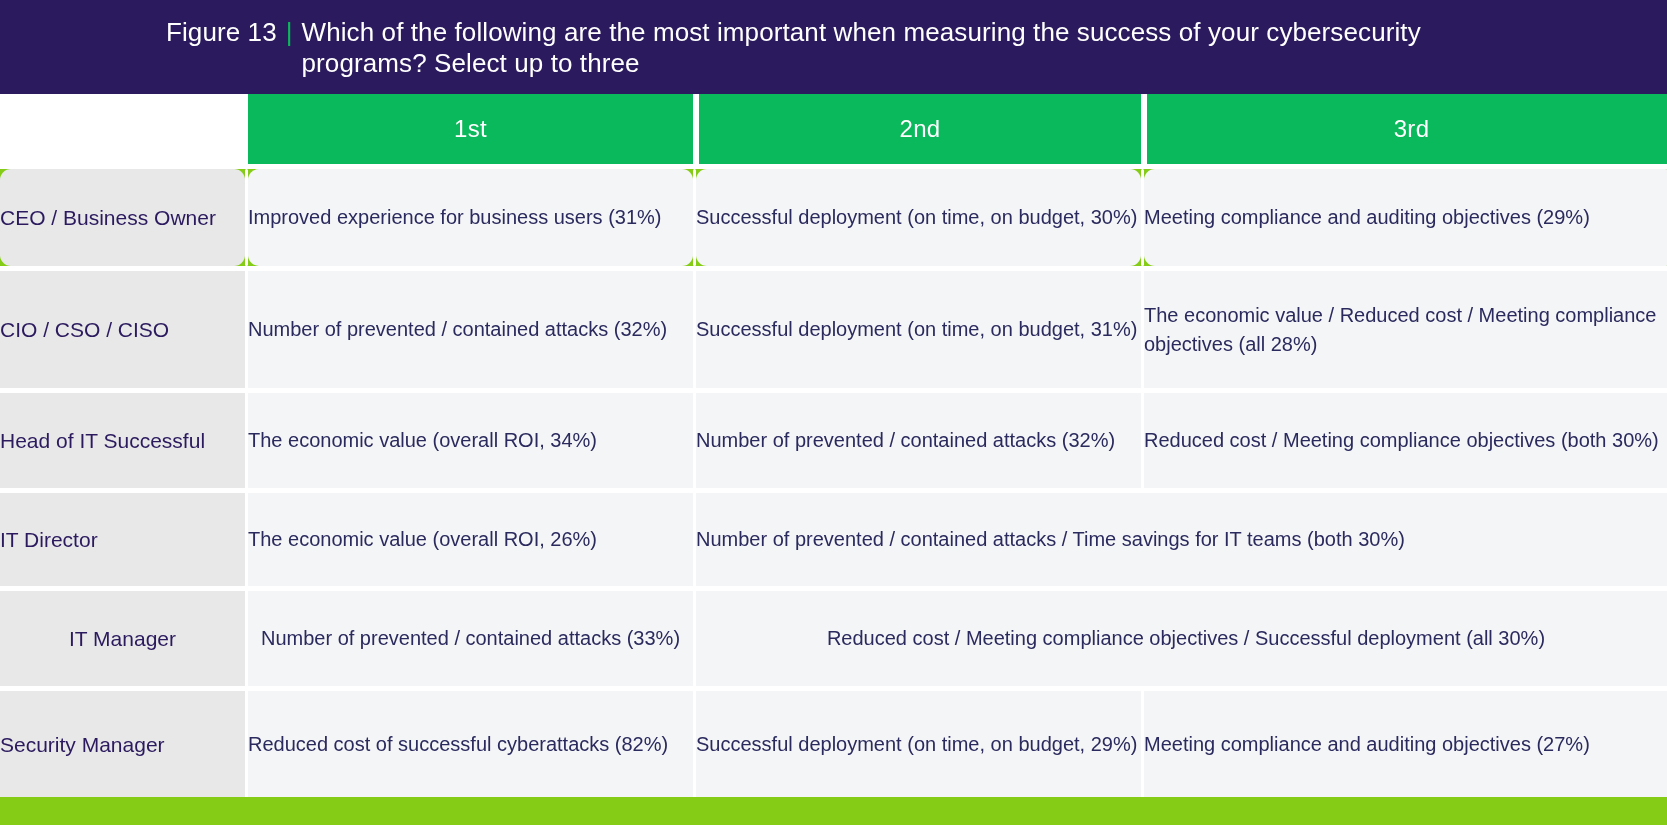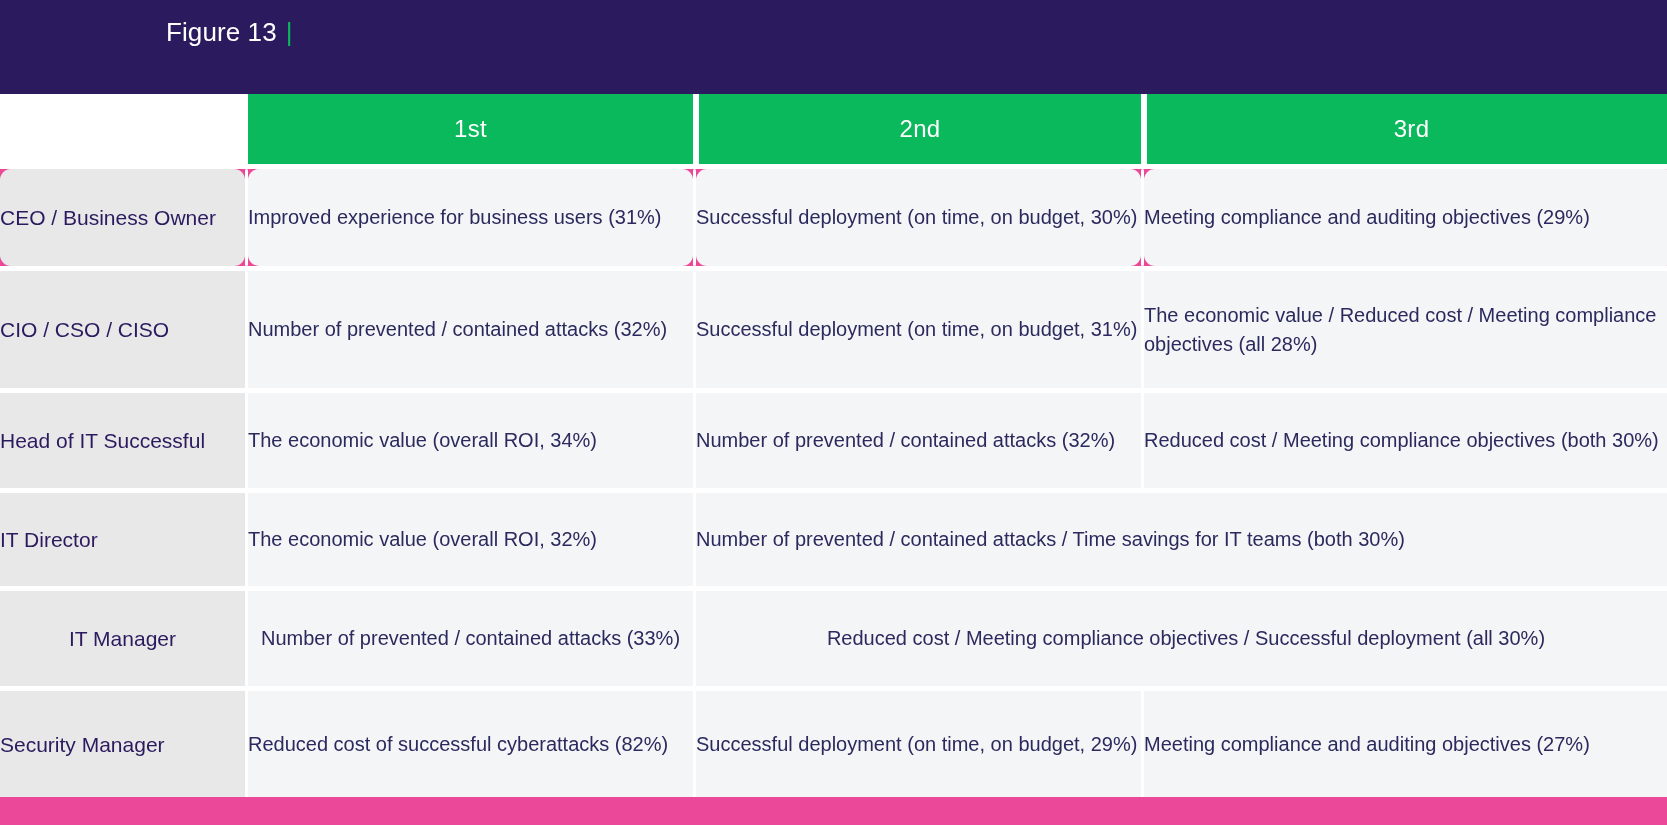--- a/index.html
+++ b/index.html
@@ -11,21 +11,21 @@
     height: 825px;
     background: #ffffff;
     font-family: "Liberation Sans", sans-serif;
     overflow: hidden;
   }
 
   #figure-root {
     position: relative;
     width: 1667px;
     height: 825px;
-    background: #ec4899;
+    background: #84cc16;
   }
 
   
   .title-band {
     height: 94px;
     background: #2b1a5e;
     display: flex;
     align-items: flex-start;
     box-sizing: border-box;
     padding: 17px 0 0 0;
@@ -140,20 +140,21 @@
 </style>
 </head>
 <body>
 
 <div id="figure-root">
 
   <div class="title-band">
     <div class="title-inner">
       <span class="figure-number">Figure 13</span>
       <span class="title-sep">|</span>
+      <span class="title-question">Which of the following are the most important when measuring the success of your cybersecurity programs? Select up to three</span>
     </div>
   </div>
 
   <table class="table">
     <colgroup>
       <col class="col-label">
       <col style="width:3px">
       <col class="col-1">
       <col style="width:3px">
       <col class="col-2">
@@ -214,21 +215,21 @@
       <td class="data-cell">Reduced cost / Meeting compliance objectives (both 30%)</td>
     </tr>
 
     <tr class="row-gap">
       <td colspan="7"></td>
     </tr>
 
     <tr class="r-h-4">
       <td class="label-cell">IT Director</td>
       <td class="gutter-cell"></td>
-      <td class="data-cell">The economic value (overall ROI, 32%)</td>
+      <td class="data-cell">The economic value (overall ROI, 26%)</td>
       <td class="gutter-cell"></td>
       <td class="data-cell" colspan="3">Number of prevented / contained attacks / Time savings for IT teams (both 30%)</td>
     </tr>
 
     <tr class="row-gap">
       <td colspan="7"></td>
     </tr>
 
     <tr class="r-h-5">
       <td class="label-cell">IT Manager</td>

